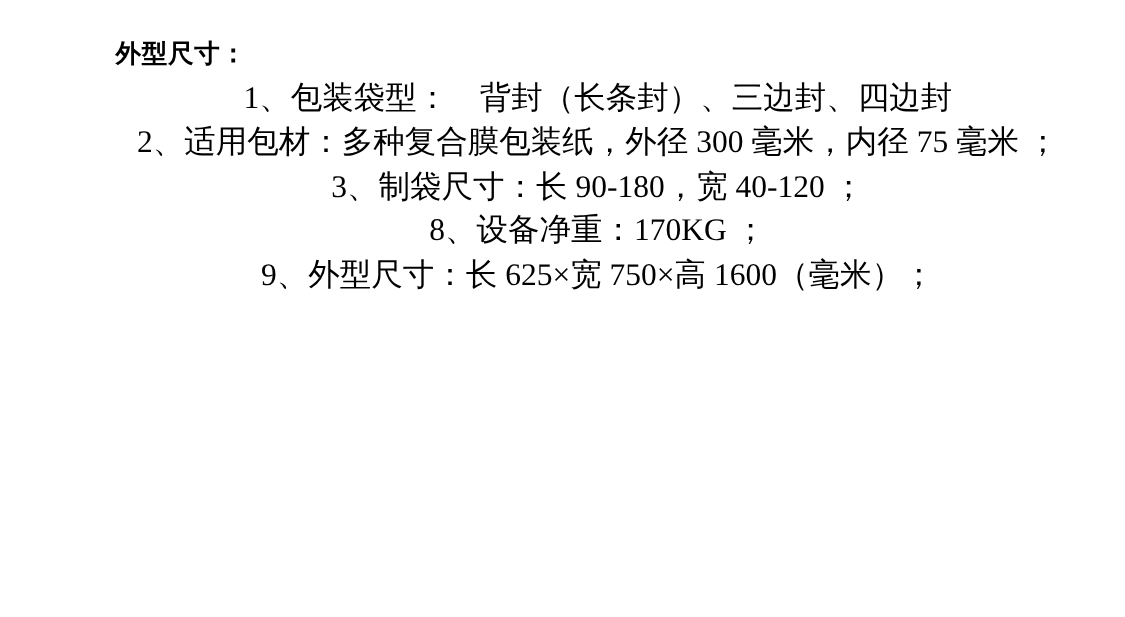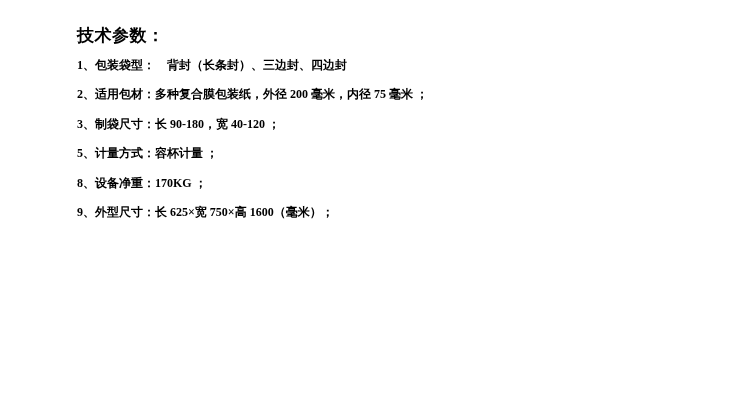--- a/index.html
+++ b/index.html
@@ -21,31 +21,31 @@
     padding: 21px 30px 0 77px;
   }
   .doc-title {
     font-size: 17px;
     font-weight: bold;
     line-height: 30px;
     white-space: nowrap;
     letter-spacing: 0.5px;
   }
   .param-line {
-    font-size: 12px;
-    font-weight: bold;
+    font-size: 21px;
+    font-weight: normal;
     line-height: 29.4px;
     white-space: nowrap;
+    text-align: center;
   }
 </style>
 </head>
 <body>
 
 <div class="doc">
-  <div class="doc-title">技术参数：</div>
+  <div class="doc-title">外型尺寸：</div>
 
   <div class="param-line">1、包装袋型：　背封（长条封）、三边封、四边封</div>
-  <div class="param-line">2、适用包材：多种复合膜包装纸，外径 200 毫米，内径 75 毫米 ；</div>
+  <div class="param-line">2、适用包材：多种复合膜包装纸，外径 300 毫米，内径 75 毫米 ；</div>
   <div class="param-line">3、制袋尺寸：长 90-180，宽 40-120 ；</div>
-  <div class="param-line">5、计量方式：容杯计量 ；</div>
   <div class="param-line">8、设备净重：170KG ；</div>
   <div class="param-line">9、外型尺寸：长 625×宽 750×高 1600（毫米）；</div>
 </div>
 
 </body></html>

